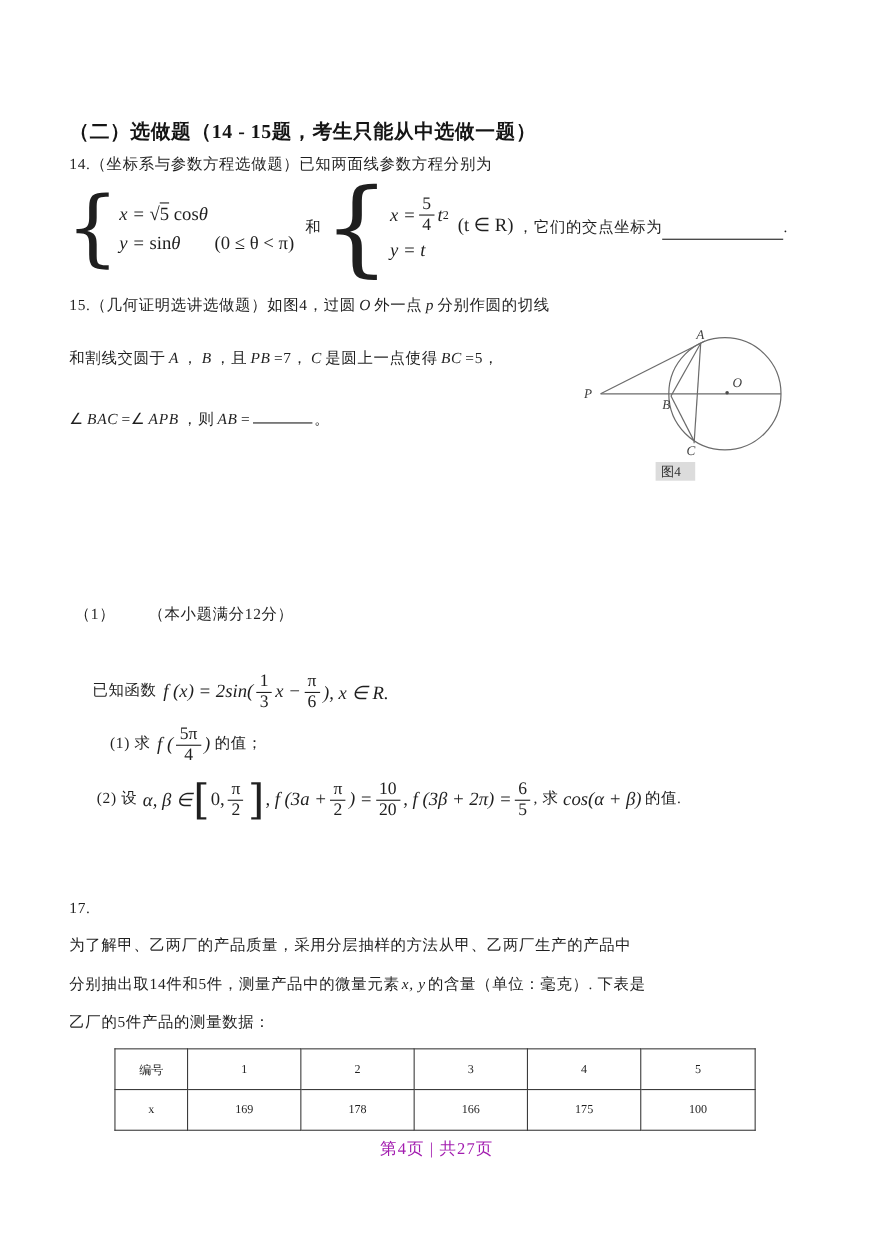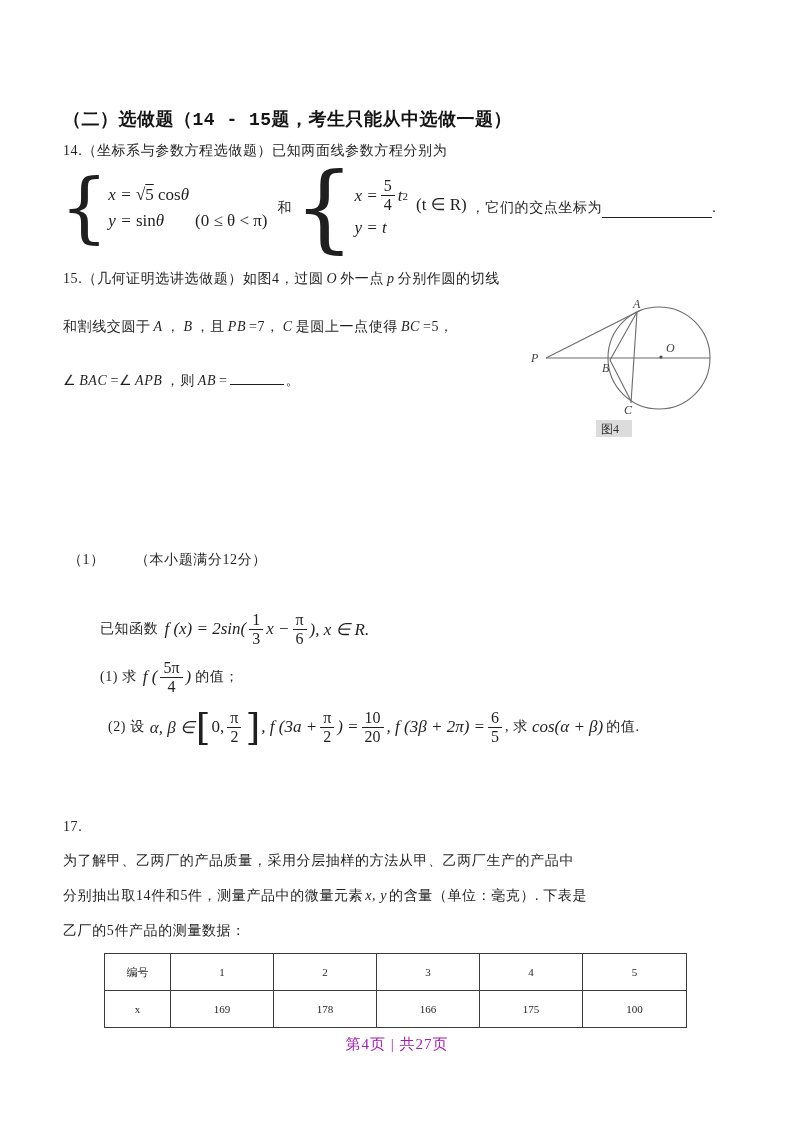--- a/index.html
+++ b/index.html
@@ -1,19 +1,19 @@
 <!DOCTYPE html>
 <html><head>
 <meta charset="utf-8">
 <style>
   html,body{margin:0;padding:0;background:#ffffff;}
   .page{position:relative;width:794px;height:1122px;background:#ffffff;
         font-family:"Liberation Serif",serif;color:#1f1f1f;overflow:hidden;}
   .abs{position:absolute;}
-  .hd{font-family:Liberation Mono, monospace;font-weight:700;font-size:18px;
+  .hd{font-family:Liberation Serif, serif;font-weight:700;font-size:18px;
       letter-spacing:.5px;color:#151515;}
   .para{font-size:14px;letter-spacing:.6px;line-height:1.25;}
   .m17{font-size:17px;}
   .mi{font-style:italic;}
   .row{display:flex;align-items:center;}
   .col{display:flex;flex-direction:column;justify-content:center;}
   .frac{display:inline-flex;flex-direction:column;align-items:center;
         vertical-align:middle;line-height:1.12;font-size:16px;margin:0 3px;}
   .frac .fn{border-bottom:1.4px solid #1f1f1f;padding:0 3px;}
   .frac .fd{padding:0 3px;}
@@ -97,21 +97,21 @@
     <rect x="596" y="420" width="36" height="17" fill="#dcdcdc"></rect>
     <text class="figcap" x="601" y="433">图4</text>
   </svg>
 
 
   <div class="abs para" style="left:68px;top:551px;">
     <span>（1）</span>
     <span style="margin-left:26px;">（本小题满分12分）</span>
   </div>
 
-  <div class="abs row" style="left:100px;top:607px;height:44px;">
+  <div class="abs row" style="left:84px;top:607px;height:44px;">
     <span class="para" style="margin-right:6px;">已知函数</span>
     <span class="m17 mi">f (x) = 2sin(</span>
     <span class="frac">
         <span class="fn">1</span>
         <span class="fd">3</span>
       </span>
     <span class="m17 mi">x −</span>
     <span class="frac">
         <span class="fn">π</span>
         <span class="fd">6</span>
@@ -123,21 +123,21 @@
     <span class="para" style="margin-right:6px;">(1) 求</span>
     <span class="m17 mi">f (</span>
     <span class="frac">
         <span class="fn">5π</span>
         <span class="fd">4</span>
       </span>
     <span class="m17 mi">)</span>
     <span class="para" style="margin-left:4px;">的值；</span>
   </div>
 
-  <div class="abs row" style="left:108px;top:701px;height:52px;">
+  <div class="abs row" style="left:88px;top:701px;height:52px;">
     <span class="para" style="margin-right:5px;">(2) 设</span>
     <span class="m17 mi">α, β ∈</span>
     <span class="bigbr">[</span>
     <span class="m17">0,</span>
     <span class="frac">
         <span class="fn">π</span>
         <span class="fd">2</span>
       </span>
     <span class="bigbr">]</span>
     <span class="m17 mi">, f (3a +</span>

